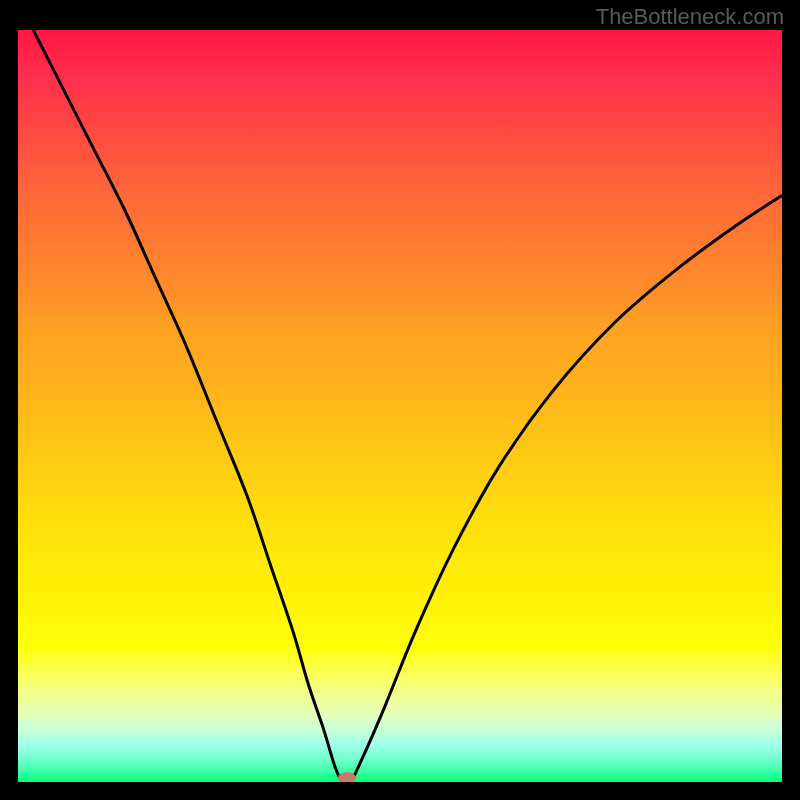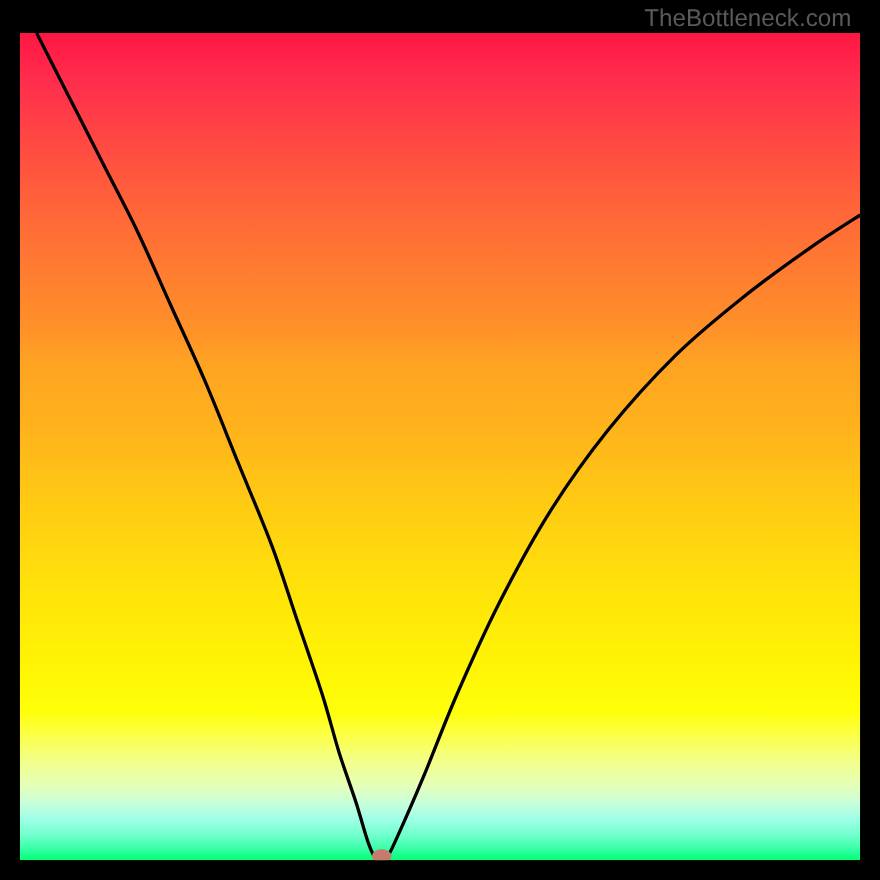--- a/index.html
+++ b/index.html
@@ -8,21 +8,21 @@
     width: 800px;
     height: 800px;
     background: #000;
     font-family: Arial, sans-serif;
     position: relative;
     overflow: hidden;
   }
   .watermark {
     position: absolute;
     top: 4px;
-    right: 26px;
+    right: 16px;
     color: #5a5a5a;
     font-size: 22px;
     font-weight: 500;
     z-index: 10;
   }
   .plot-area {
     position: absolute;
     top: 30px;
     left: 18px;
     width: 764px;

